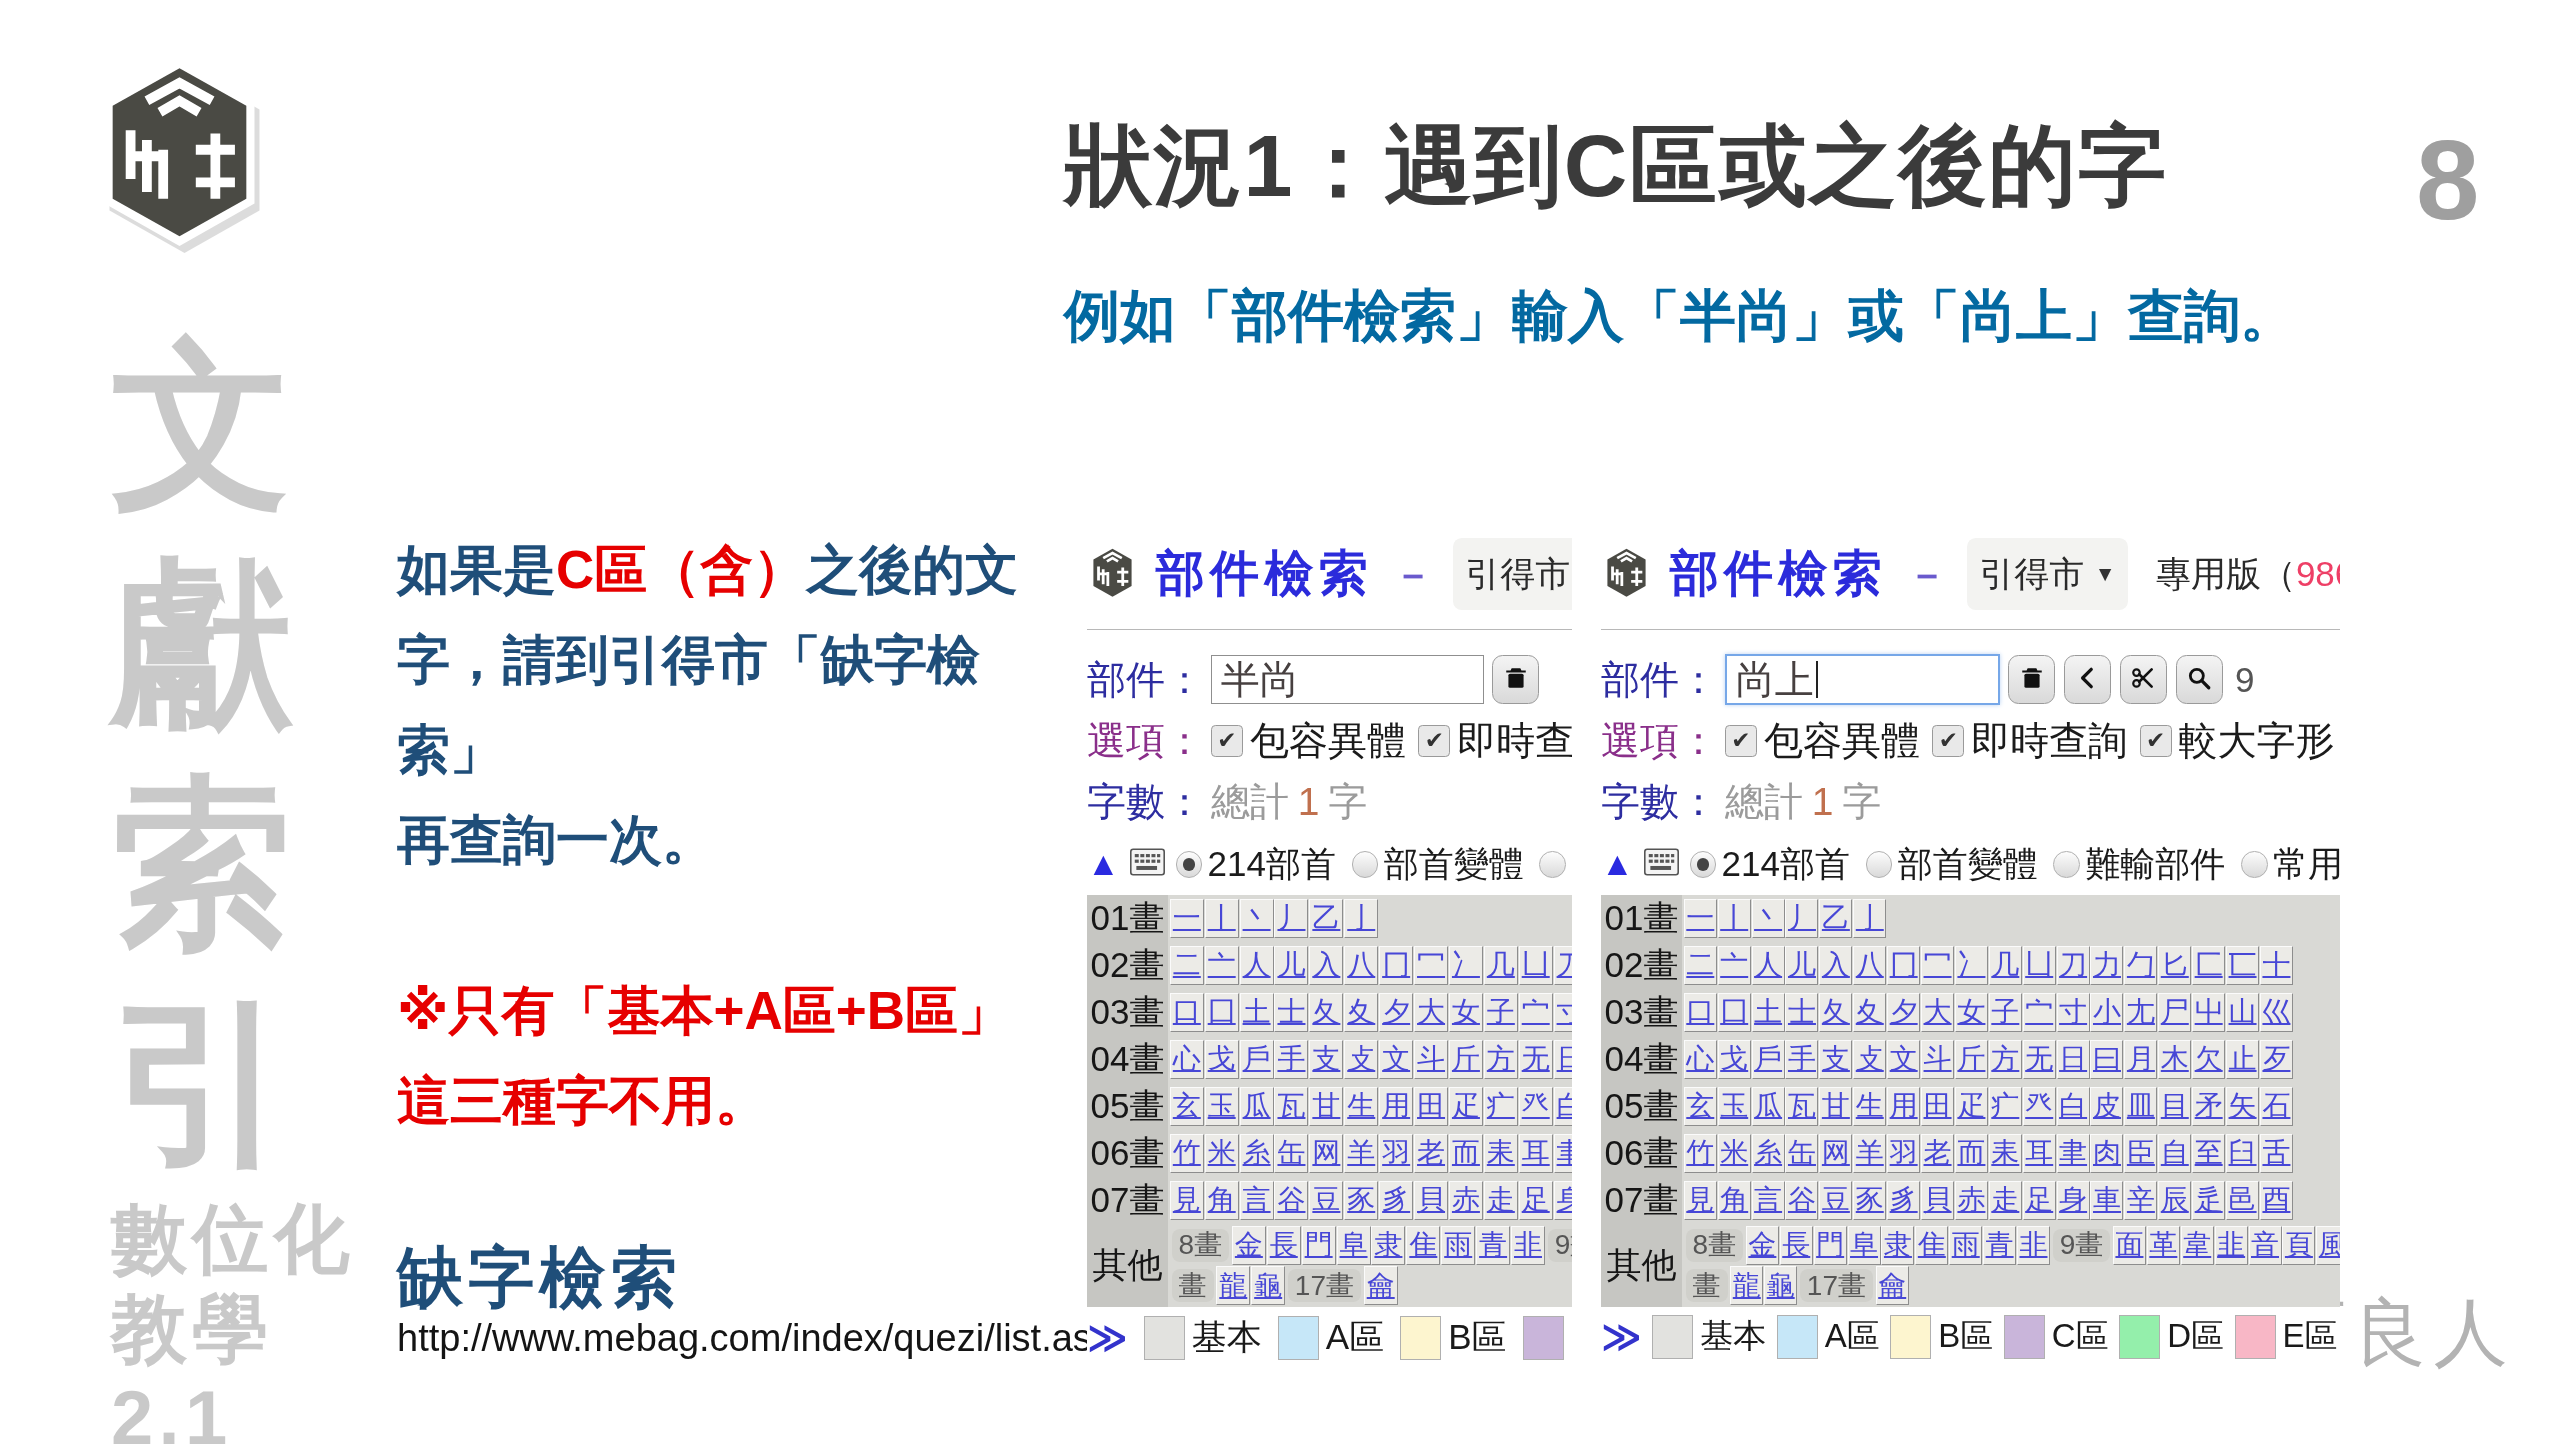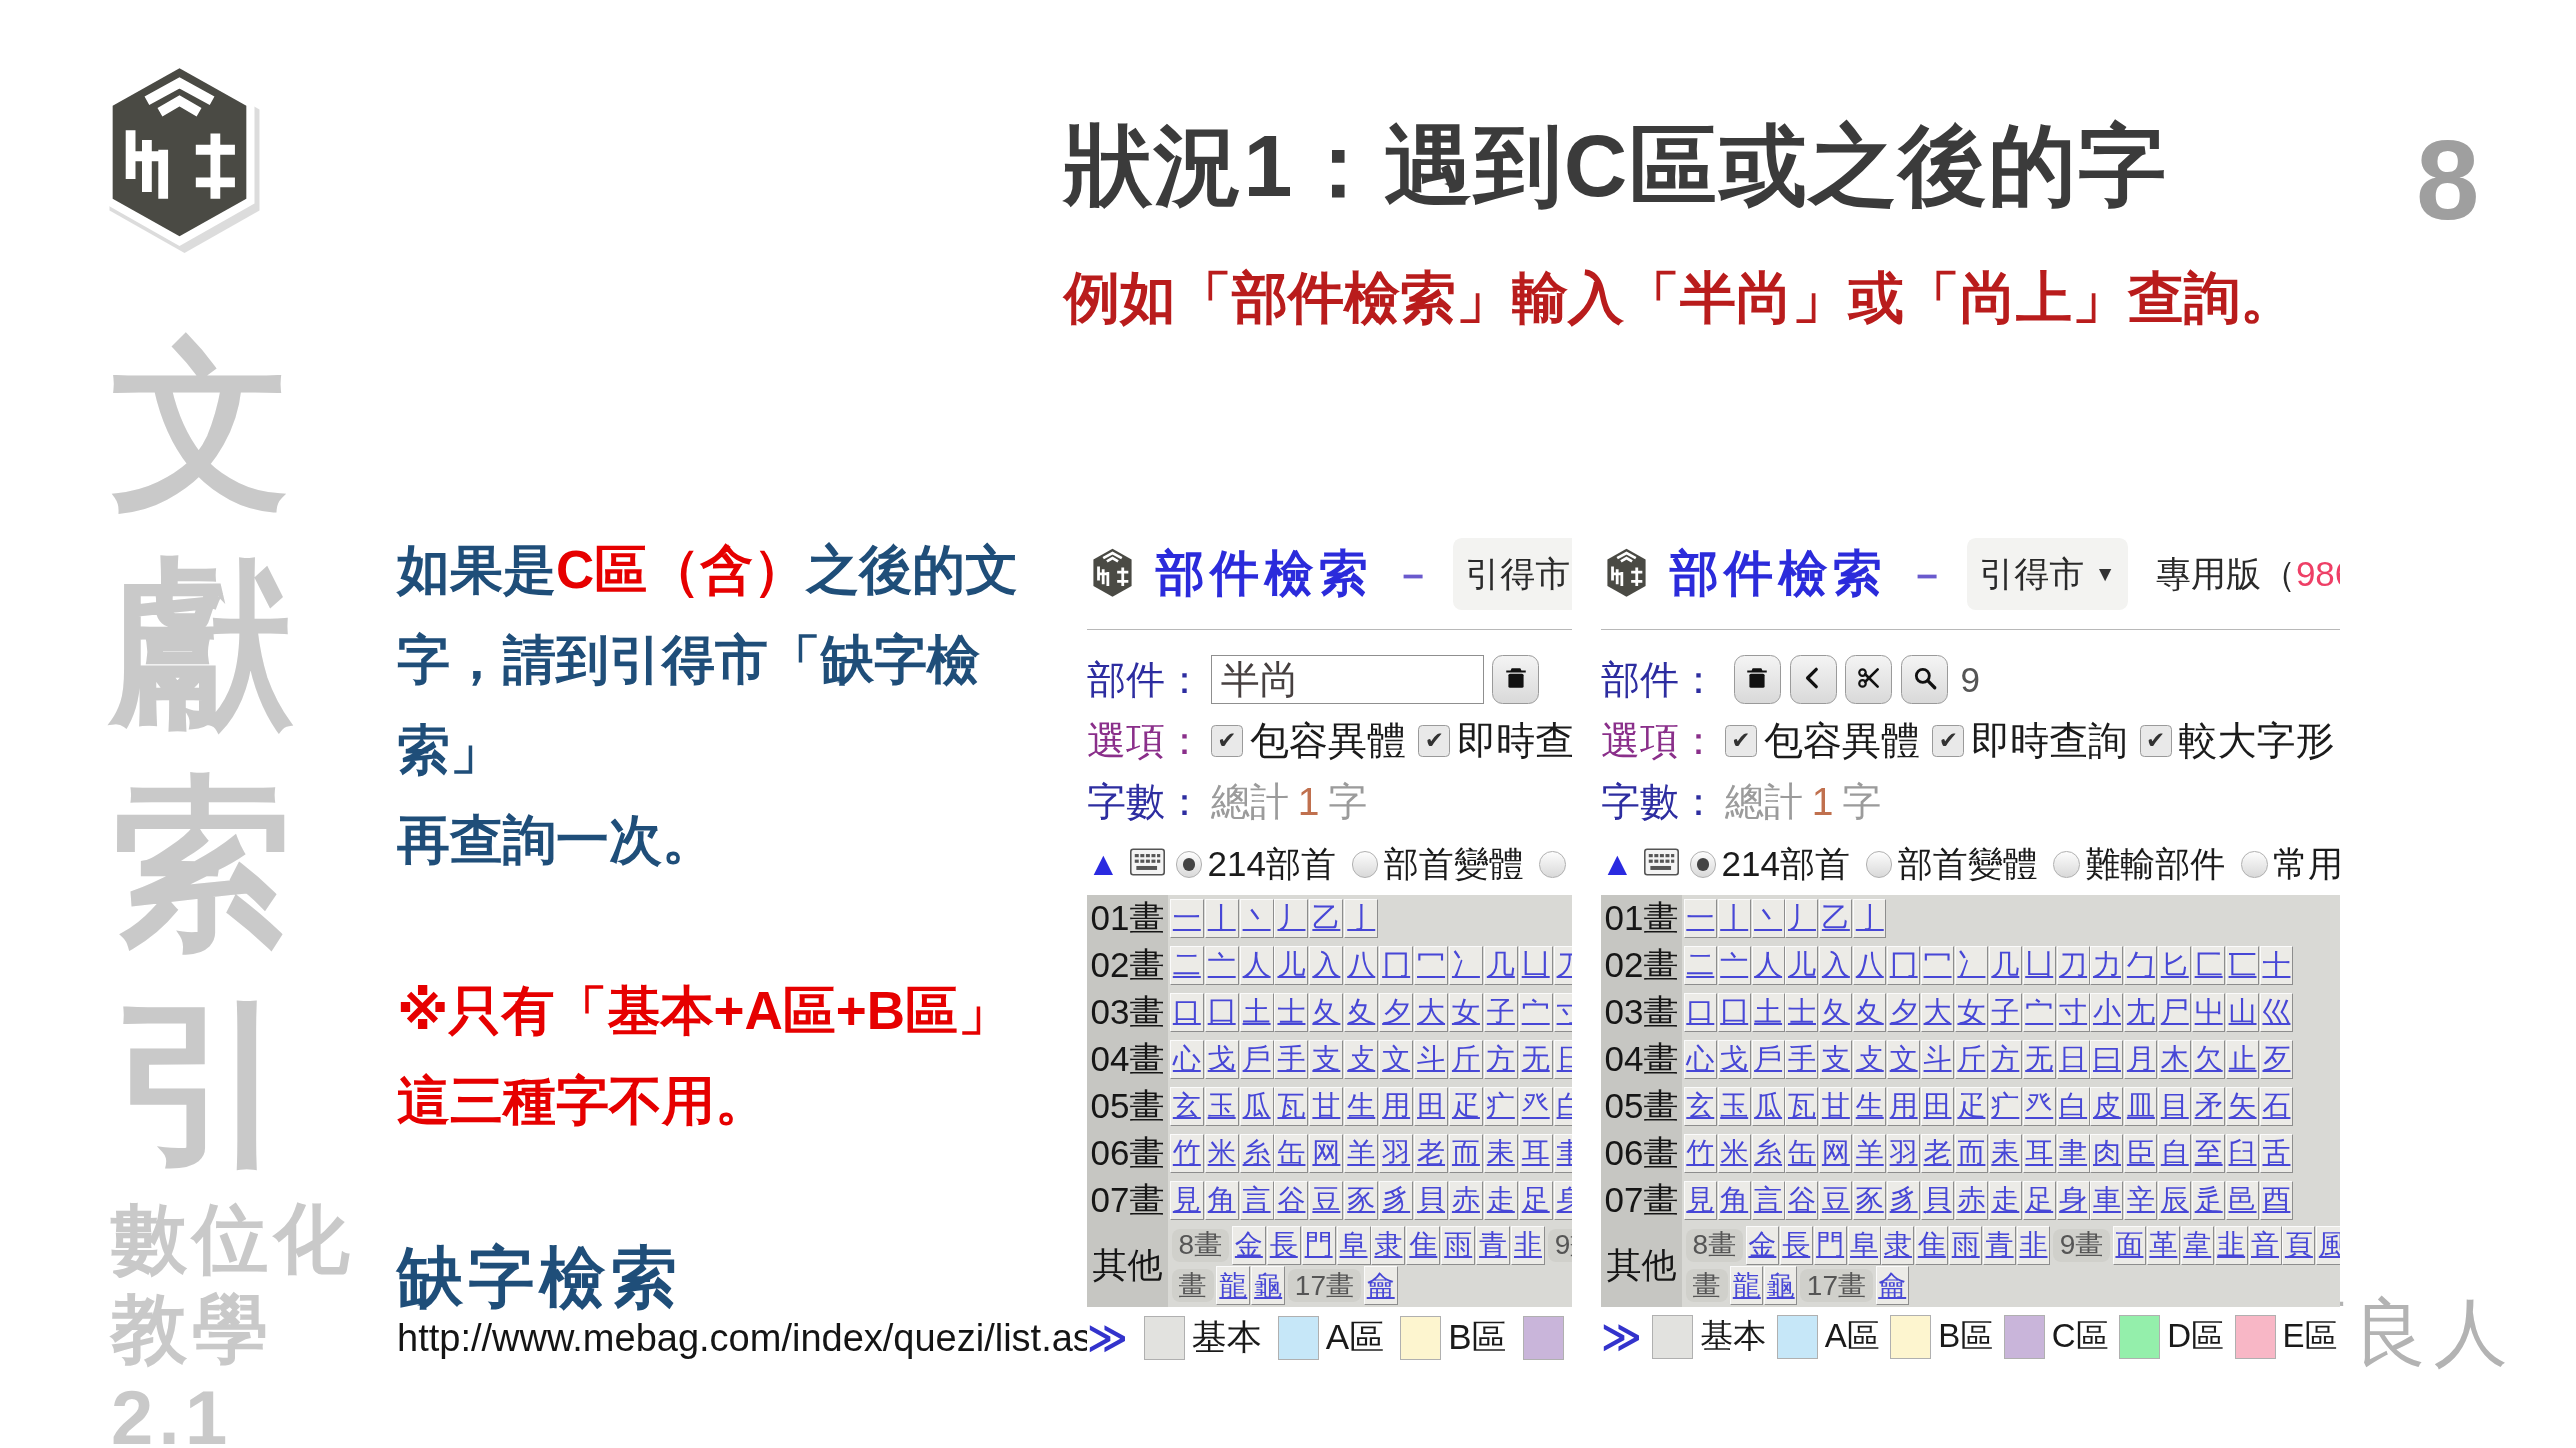--- a/index.html
+++ b/index.html
@@ -12,21 +12,21 @@
 
   
   .sidebar{position:absolute;left:111px;top:316px;width:263px;color:#c9c9c9;font-weight:700;}
   .sb-char{display:block;font-size:181px;line-height:219px;}
   .sb-small{display:block;font-size:76px;line-height:84px;letter-spacing:5.3px;margin-top:5.3px;}
 
   
   .title{position:absolute;left:1064px;top:107px;font-size:88px;font-weight:800;color:#3b3b3b;
          letter-spacing:1.8px;white-space:nowrap;}
   .page-number{position:absolute;left:2416px;top:114px;font-size:114px;font-weight:700;color:#9f9f9f;}
-  .subtitle{position:absolute;left:1064px;top:261px;font-size:56px;font-weight:700;color:#b91c1c;white-space:nowrap;}
+  .subtitle{position:absolute;left:1064px;top:279px;font-size:56px;font-weight:700;color:#0369a1;white-space:nowrap;}
 
   
   .paragraph{position:absolute;left:397px;top:525px;width:650px;font-size:53px;font-weight:700;
              color:#1f4e79;line-height:90px;}
   .paragraph .red, .note{color:#e60000;}
   .note{margin-top:81px;}
 
   .link-title{position:absolute;left:397px;top:1233px;font-size:66px;font-weight:700;color:#1f4e79;letter-spacing:5.3px;}
   .link-url{position:absolute;left:397px;top:1317px;font-size:38px;color:#141414;}
 
@@ -391,20 +391,24 @@
           <span class="p-dropdown">
             <span>引得市</span>
             <span class="p-arrow">▼</span>
           </span>
           <span class="p-edition"><span>專用版（</span><span class="p-count">98618</span></span>
         </div>
         <hr class="p-rule">
         <div class="p-form">
           <div class="f-row">
             <span class="f-label">部件：</span>
+            <span class="f-input focused">
+              <span>尚上</span>
+              <span class="caret"></span>
+            </span>
             <button class="f-btn">
               <span><svg viewBox="0 0 24 24" width="26" height="26">
                   <path d="M8 3h8l1 2h4v2H3V5h4z" fill="#111"></path>
                   <rect x="5" y="8" width="14" height="13" rx="1.5" fill="#111"></rect>
                 </svg></span>
             </button>
             <button class="f-btn">
               <span><svg viewBox="0 0 24 24" width="26" height="26">
                   <path d="M15 4 7 12l8 8" fill="none" stroke="#111" stroke-width="3" stroke-linecap="round" stroke-linejoin="round"></path>
                 </svg></span>

